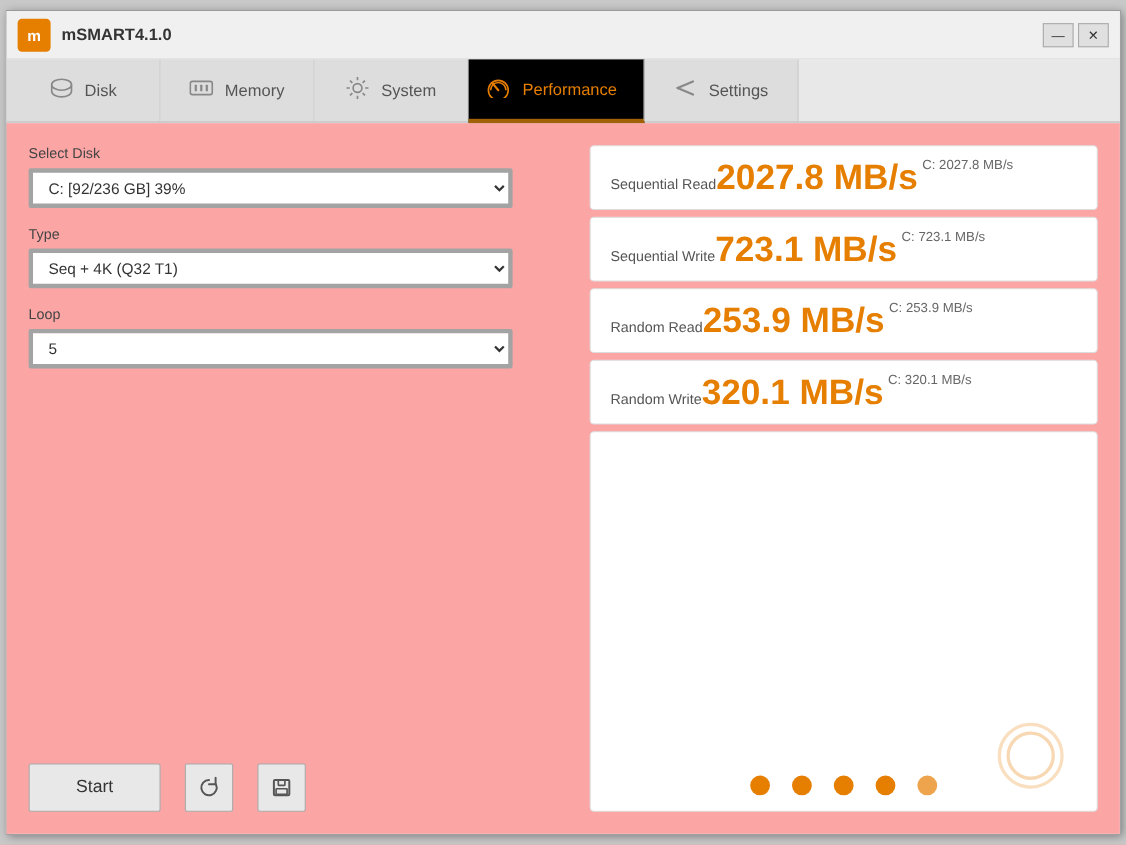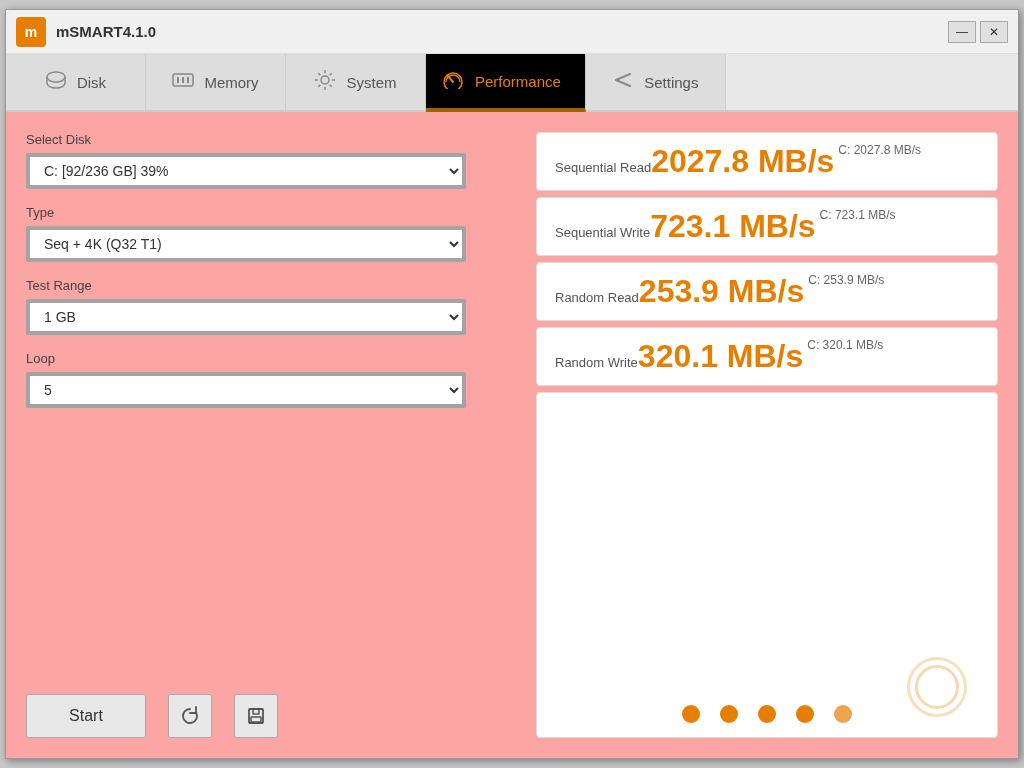--- a/index.html
+++ b/index.html
@@ -332,26 +332,20 @@
         </select>
       </div>
 
       <div class="form-group">
         <label class="form-label">Type</label>
         <select class="form-select">
           <option>Seq + 4K (Q32 T1)</option>
         </select>
       </div>
 
-      <div class="form-group">
-        <label class="form-label">Test Range</label>
-        <select class="form-select">
-          <option>1 GB</option>
-        </select>
-      </div>
 
       <div class="form-group">
         <label class="form-label">Loop</label>
         <select class="form-select">
           <option>5</option>
         </select>
       </div>
 
       <div class="spacer"></div>
 

